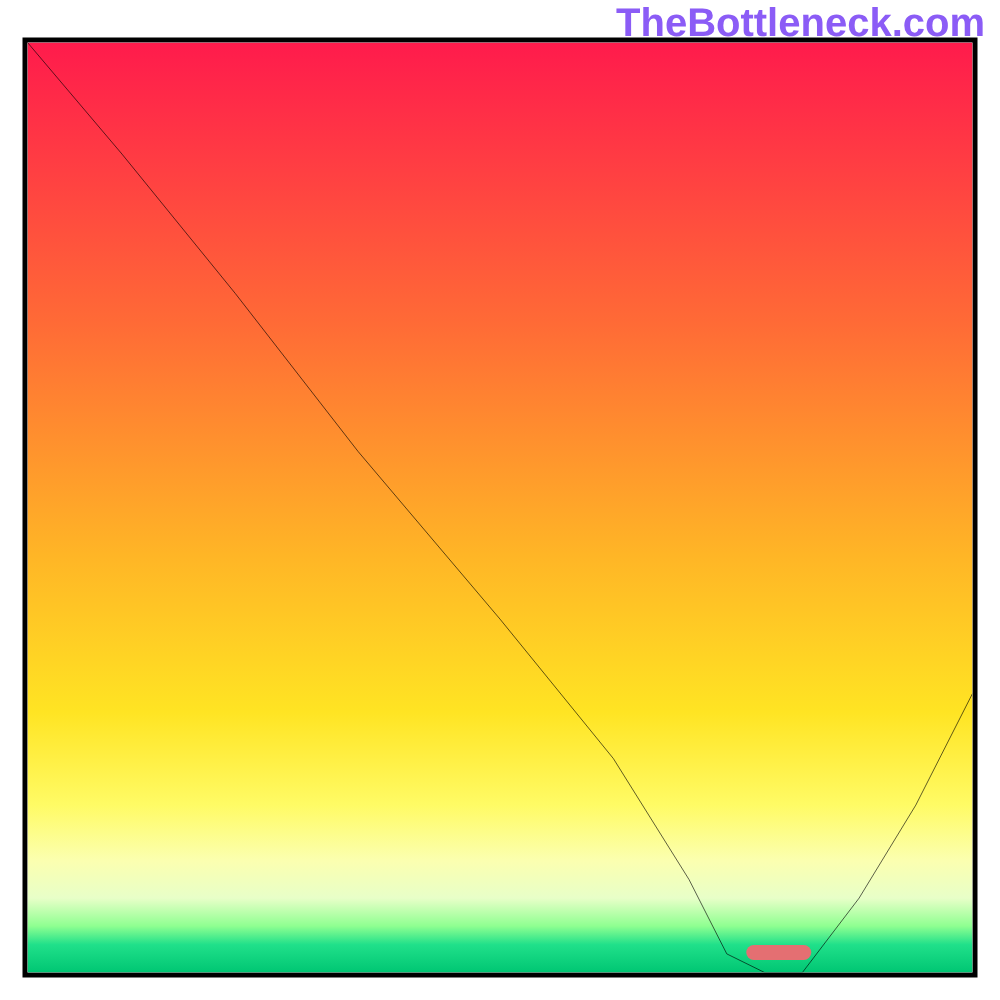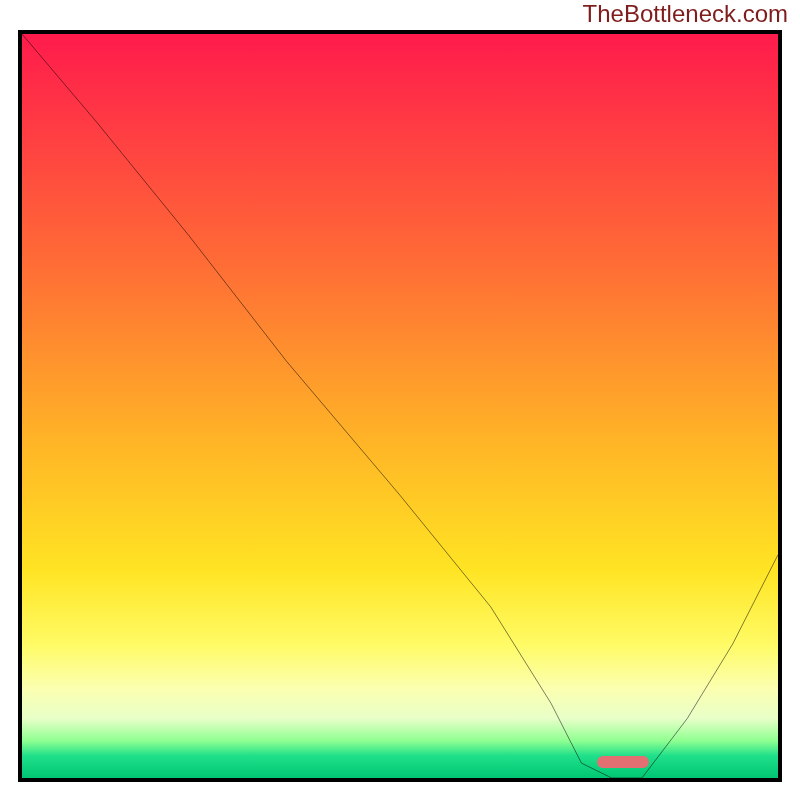--- a/index.html
+++ b/index.html
@@ -13,23 +13,23 @@
   }
   .wrap {
     position: relative;
     width: 800px;
     height: 800px;
   }
   .attribution {
     position: absolute;
     top: 0;
     right: 12px;
-    color: #7f1d1d;
-    font-size: 24px;
-    font-weight: 400;
+    color: #8b5cf6;
+    font-size: 32px;
+    font-weight: 700;
     user-select: none;
   }
   .plot-area {
     position: absolute;
     left: 18px;
     top: 30px;
     width: 764px;
     height: 752px;
     border: 4px solid #000;
     box-sizing: border-box;

